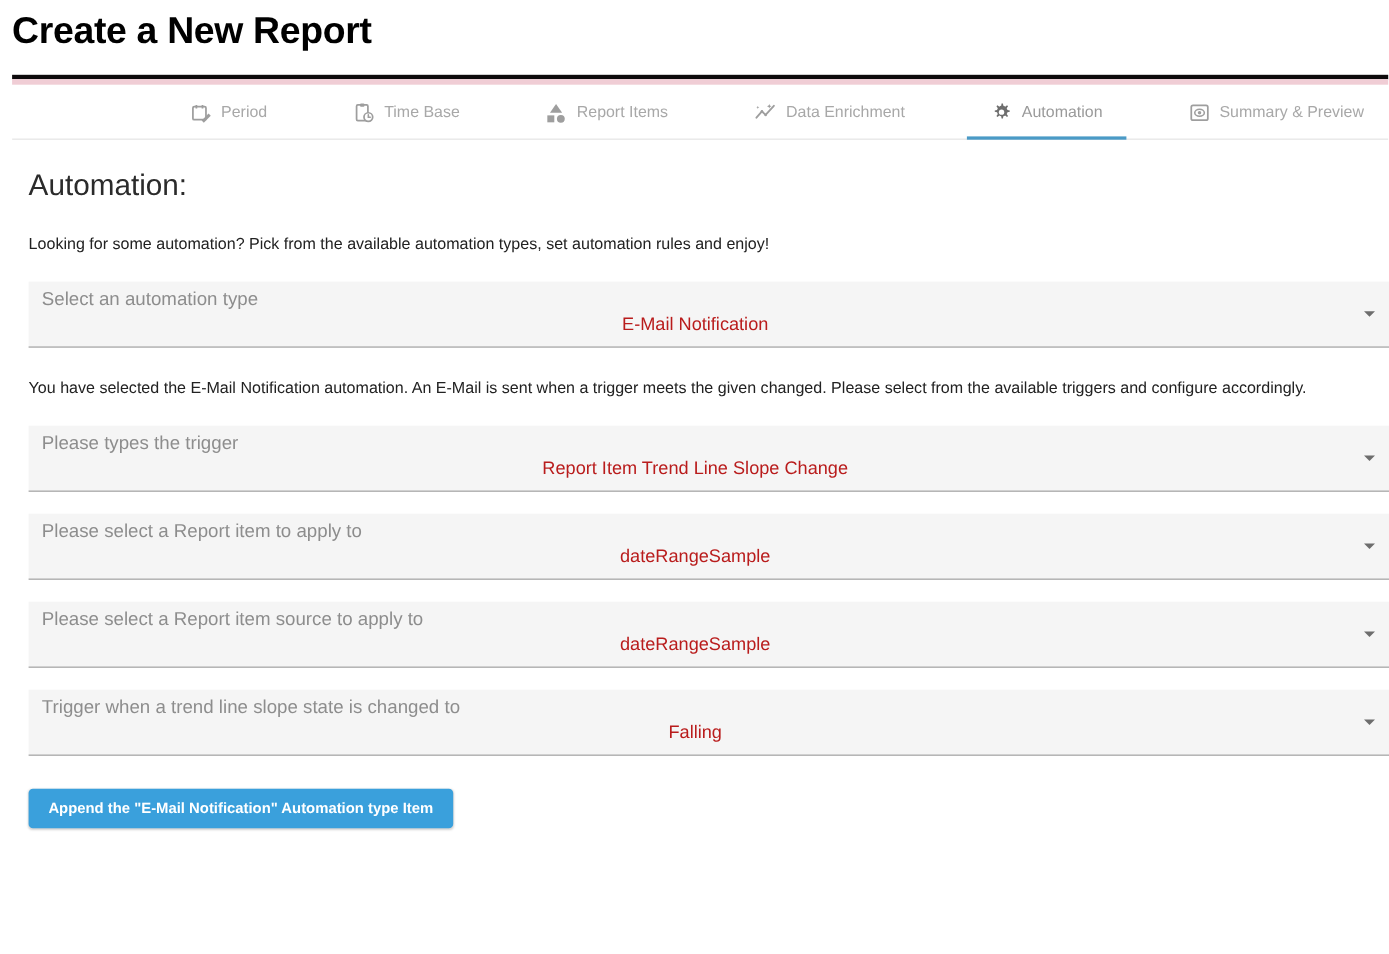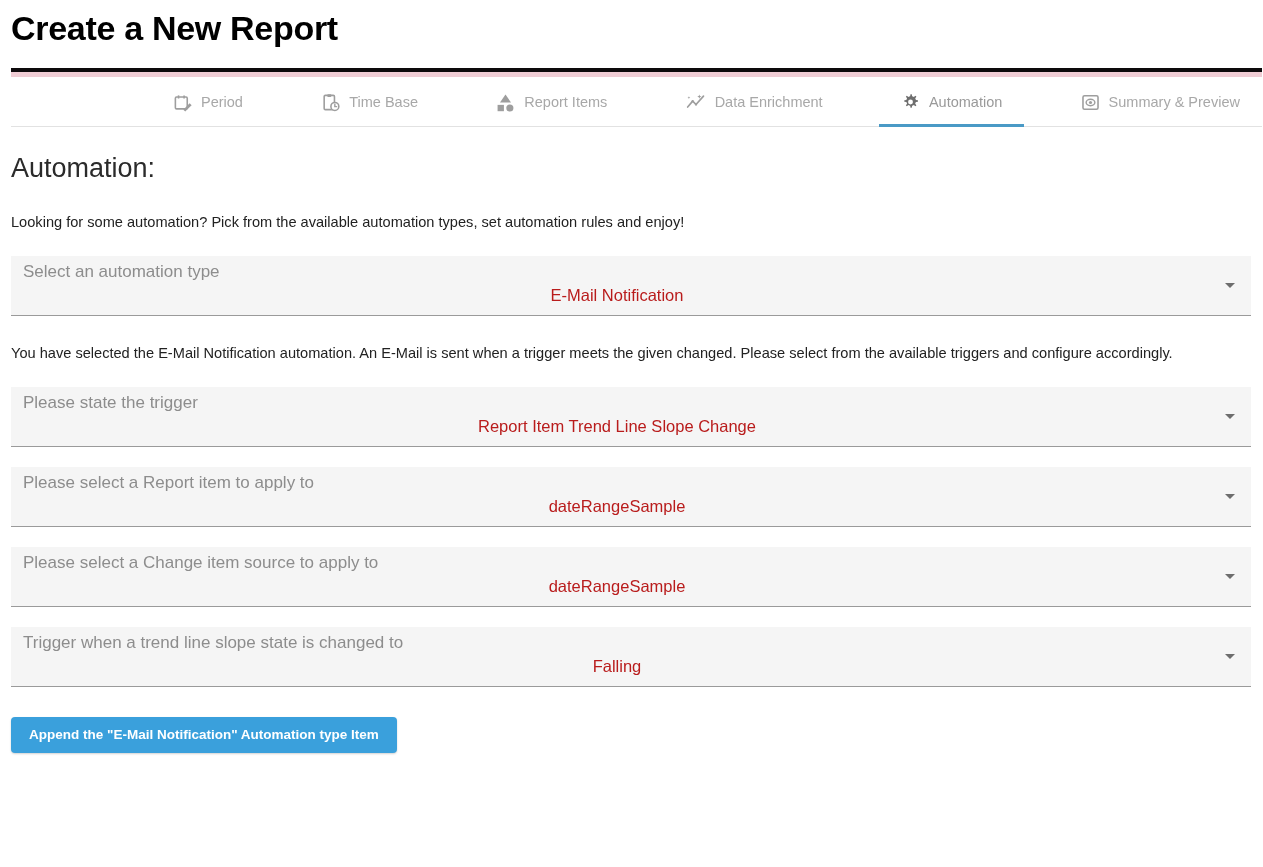--- a/index.html
+++ b/index.html
@@ -72,21 +72,21 @@
   .tab.active::after {
     content: "";
     position: absolute;
     left: 0; right: 0; bottom: 0;
     height: 3px;
     background: #4a9ac6;
   }
 
   
   .content {
-    padding: 0 11px;
+    padding: 0 26px;
   }
   .section-heading {
     font-size: 27px;
     font-weight: normal;
     color: #2b2b2b;
     margin: 24px 0 0 0;
     line-height: 34px;
   }
   .para {
     font-size: 14.6px;
@@ -242,33 +242,33 @@
 
   <div class="field">
     <span class="field-label">Select an automation type</span>
     <span class="field-value">E-Mail Notification</span>
     <span class="caret"></span>
   </div>
 
   <p class="para">You have selected the E-Mail Notification automation. An E-Mail is sent when a trigger meets the given changed. Please select from the available triggers and configure accordingly.</p>
 
   <div class="field">
-    <span class="field-label">Please state the trigger</span>
+    <span class="field-label">Please types the trigger</span>
     <span class="field-value">Report Item Trend Line Slope Change</span>
     <span class="caret"></span>
   </div>
 
   <div class="field">
     <span class="field-label">Please select a Report item to apply to</span>
     <span class="field-value">dateRangeSample</span>
     <span class="caret"></span>
   </div>
 
   <div class="field">
-    <span class="field-label">Please select a Change item source to apply to</span>
+    <span class="field-label">Please select a Report item source to apply to</span>
     <span class="field-value">dateRangeSample</span>
     <span class="caret"></span>
   </div>
 
 
   <div class="field">
     <span class="field-label">Trigger when a trend line slope state is changed to</span>
     <span class="field-value">Falling</span>
     <span class="caret"></span>
   </div>

